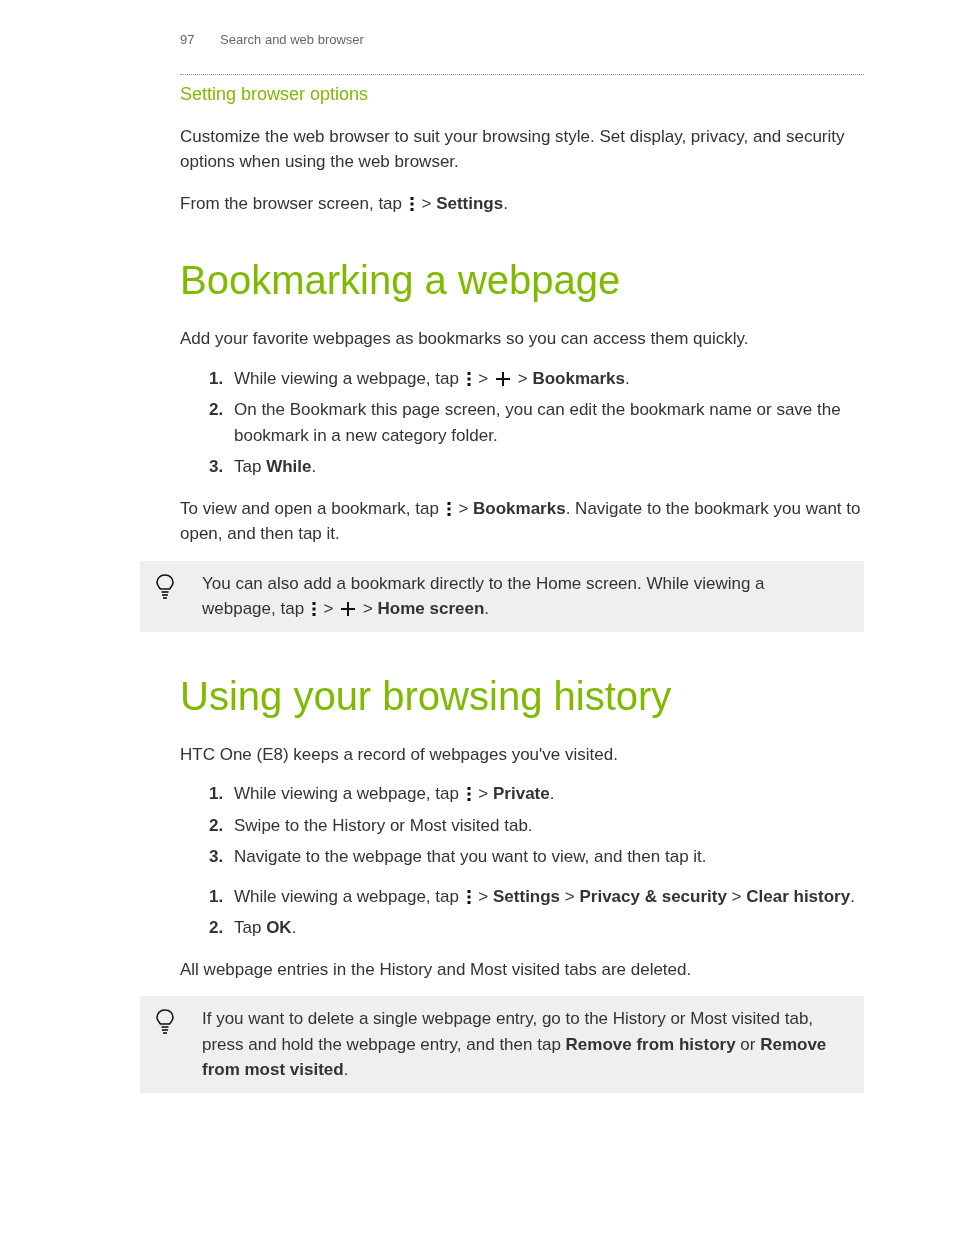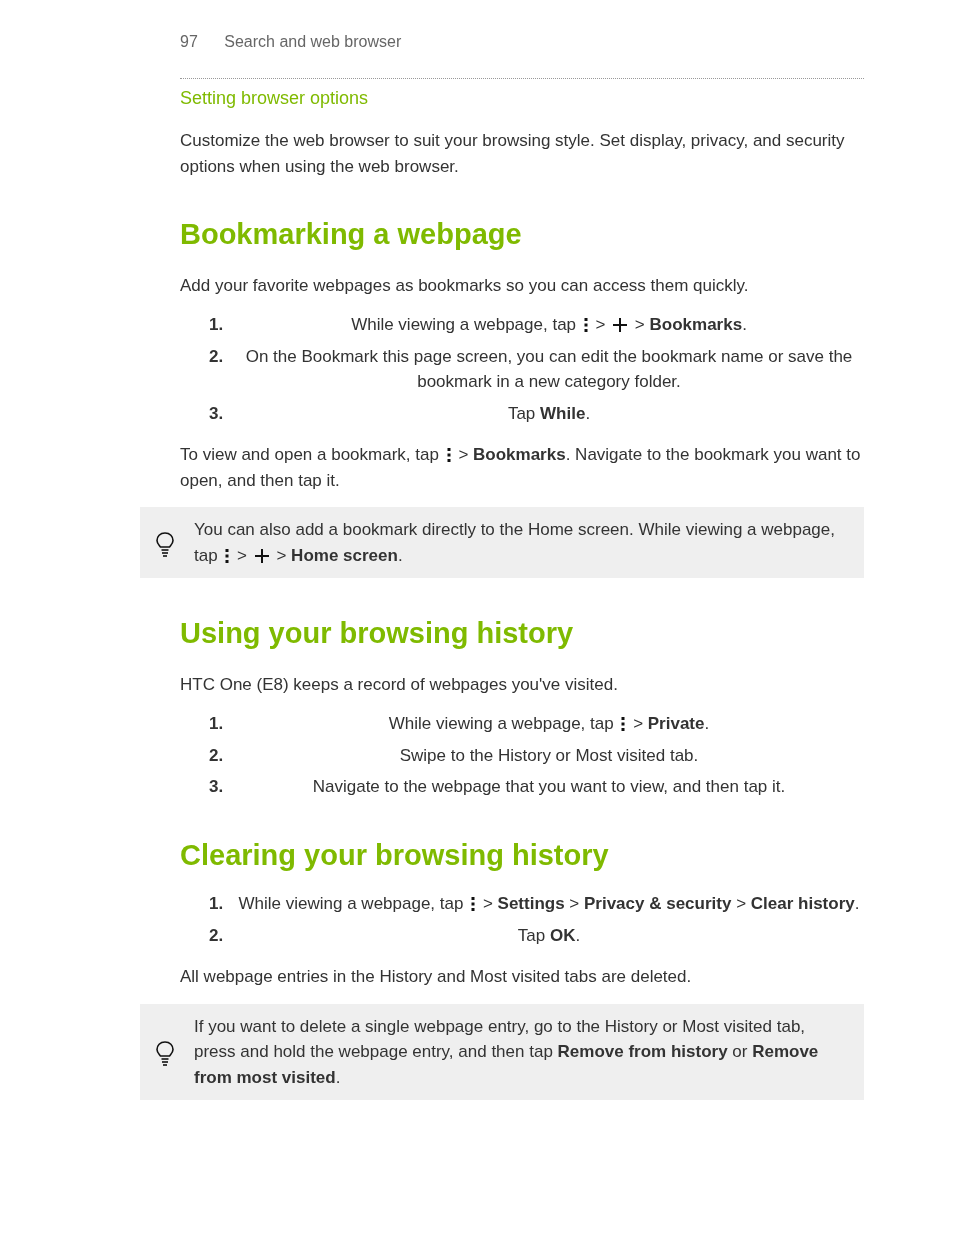--- a/index.html
+++ b/index.html
@@ -18,55 +18,54 @@
     font-size: 17px;
     line-height: 1.5;
   }
   .page {
     width: 954px;
     min-height: 1235px;
     box-sizing: border-box;
     padding: 30px 90px 60px 180px;
   }
   .page-header {
-    font-size: 16px;
+    font-size: 13px;
     color: #666;
     margin-bottom: 24px;
   }
   .page-header .num {
     margin-right: 22px;
   }
   .dotted-separator {
     border: none;
     border-top: 1px dotted #999;
     margin: 0 0 4px 0;
   }
   h1.section {
     color: var(--accent);
-    font-weight: 700;
-    font-size: 29px;
+    font-weight: 400;
+    font-size: 40px;
     margin: 34px 0 14px 0;
   }
   h2.subsection {
     color: var(--accent);
     font-weight: 400;
     font-size: 18px;
     margin: 6px 0 8px 0;
   }
   p {
     margin: 16px 0 14px 0;
   }
   ol.steps {
     margin: 6px 0 14px 0;
     padding-left: 48px;
   }
   ol.steps li {
     padding-left: 6px;
     margin: 6px 0;
-    text-align: center;
   }
   ol.steps li::marker {
     font-weight: 600;
   }
   strong.ui {
     font-weight: 600;
   }
   a.link {
     color: var(--link);
     text-decoration: none;
@@ -83,22 +82,22 @@
     vertical-align: -3px;
     margin: 0 2px;
   }
   .icon-plus svg { display: block; }
   
   .callout {
     display: flex;
     background: var(--callout-bg);
     margin: 10px 0 10px -40px;
     padding: 10px 22px 10px 12px;
-    align-items: center;
-    gap: 16px;
+    align-items: flex-start;
+    gap: 24px;
   }
   .callout .callout-icon {
     flex: 0 0 26px;
     display: flex;
     justify-content: center;
     padding-top: 2px;
     color: #111;
   }
   .callout .callout-body {
     flex: 1;
@@ -112,20 +111,27 @@
 
   <div class="page-header">
     <span class="num">97</span>
     <span>Search and web browser</span>
   </div>
 
   <hr class="dotted-separator">
 
   <h2 class="subsection">Setting browser options</h2>
   <p>Customize the web browser to suit your browsing style. Set display, privacy, and security options when using the web browser.</p>
+  <p>
+    <span>From the browser screen, tap </span><span class="icon-more"><svg width="6" height="14" viewBox="0 0 6 14">
+          <rect x="1.5" y="0" width="3" height="3" fill="#111"></rect>
+          <rect x="1.5" y="5.5" width="3" height="3" fill="#111"></rect>
+          <rect x="1.5" y="11" width="3" height="3" fill="#111"></rect>
+        </svg></span><span> &gt; </span><strong class="ui">Settings</strong><span>.</span>
+  </p>
 
   <h1 class="section">Bookmarking a webpage</h1>
   <p>Add your favorite webpages as bookmarks so you can access them quickly.</p>
   <ol class="steps">
     <li>
       <span>While viewing a webpage, tap </span><span class="icon-more"><svg width="6" height="14" viewBox="0 0 6 14">
             <rect x="1.5" y="0" width="3" height="3" fill="#111"></rect>
             <rect x="1.5" y="5.5" width="3" height="3" fill="#111"></rect>
             <rect x="1.5" y="11" width="3" height="3" fill="#111"></rect>
           </svg></span><span> &gt; </span><span class="icon-plus"><svg width="16" height="16" viewBox="0 0 16 16">
@@ -178,21 +184,20 @@
       <span>While viewing a webpage, tap </span><span class="icon-more"><svg width="6" height="14" viewBox="0 0 6 14">
             <rect x="1.5" y="0" width="3" height="3" fill="#111"></rect>
             <rect x="1.5" y="5.5" width="3" height="3" fill="#111"></rect>
             <rect x="1.5" y="11" width="3" height="3" fill="#111"></rect>
           </svg></span><span> &gt; </span><strong class="ui">Private</strong><span>.</span>
     </li>
     <li>Swipe to the History or Most visited tab.</li>
     <li>Navigate to the webpage that you want to view, and then tap it.</li>
   </ol>
 
-  <h1 class="section">Clearing your browsing history</h1>
   <ol class="steps">
     <li>
       <span>While viewing a webpage, tap </span><span class="icon-more"><svg width="6" height="14" viewBox="0 0 6 14">
             <rect x="1.5" y="0" width="3" height="3" fill="#111"></rect>
             <rect x="1.5" y="5.5" width="3" height="3" fill="#111"></rect>
             <rect x="1.5" y="11" width="3" height="3" fill="#111"></rect>
           </svg></span><span> &gt; </span><strong class="ui">Settings</strong><span> &gt; </span><strong class="ui">Privacy &amp; security</strong><span> &gt; </span><strong class="ui">Clear history</strong><span>.</span>
     </li>
     <li>
       <span>Tap </span><strong class="ui">OK</strong><span>.</span>

